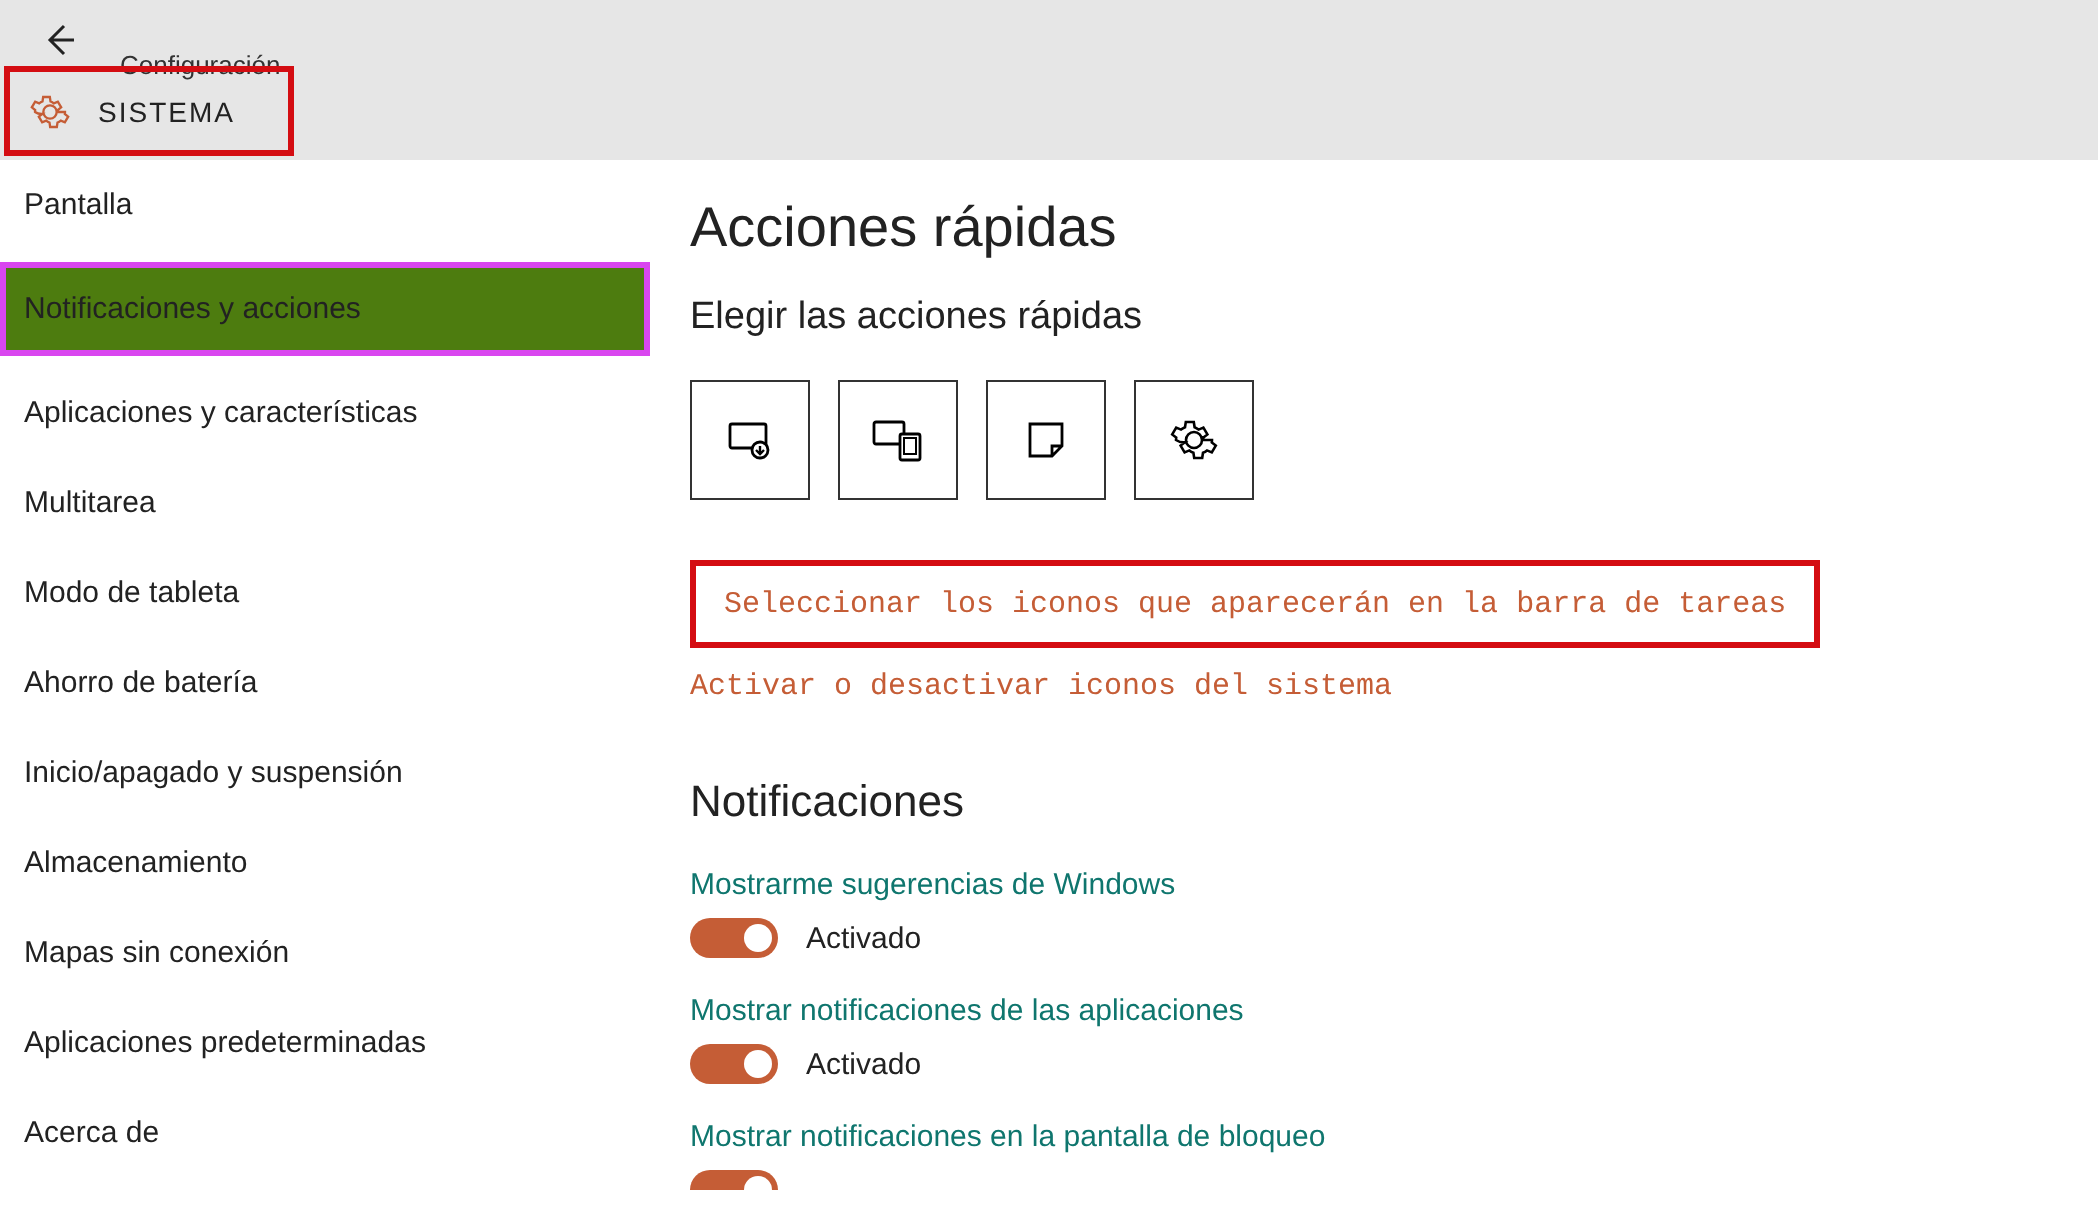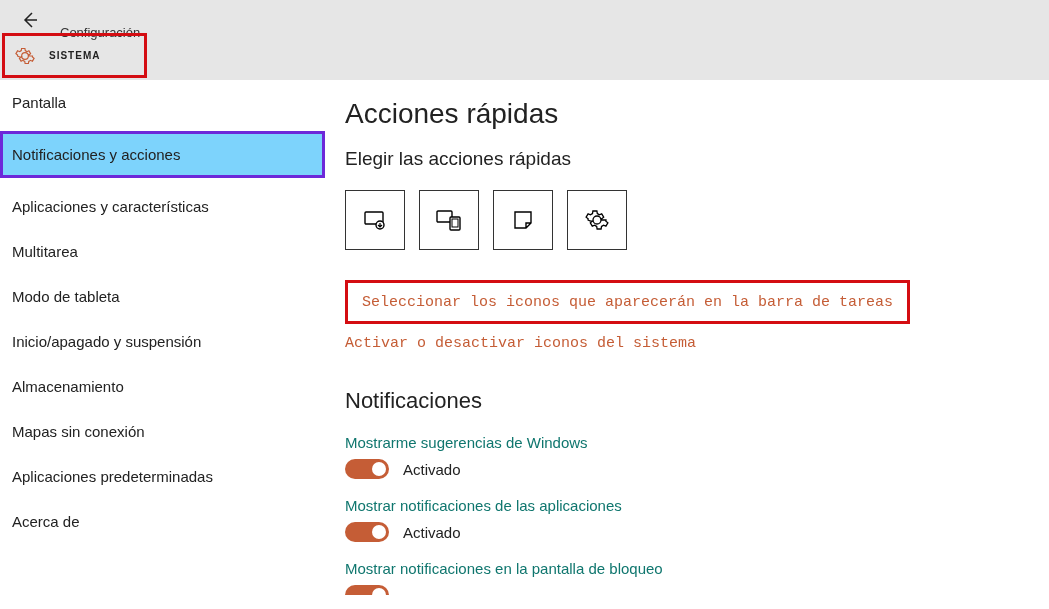--- a/index.html
+++ b/index.html
@@ -36,43 +36,43 @@
     position: absolute;
     top: 33px; left: 2px;
     width: 145px; height: 45px;
     border: 3px solid #d40d12;
     display: flex;
     align-items: center;
     padding-left: 10px;
     gap: 14px;
   }
   .system-label {
-    font-size: 10px;
-    font-weight: bold;
+    font-size: 14px;
+    font-weight: normal;
     letter-spacing: 1px;
     color: #222;
   }
 
   .body {
     display: flex;
     height: calc(609px - 80px);
   }
   .sidebar {
     width: 325px;
     padding-top: 0;
   }
   .side-item {
     padding: 14px 12px;
     font-size: 15px;
     color: #222;
     cursor: pointer;
   }
   .side-item.active-box {
-    border: 3px solid #6d28d9;
-    background: #7dd3fc;
+    border: 3px solid #d946ef;
+    background: #4d7c0f;
     margin-top: 6px;
     margin-bottom: 6px;
     padding: 12px 9px;
   }
 
   .main {
     flex: 1;
     padding: 18px 0 0 20px;
   }
   h1 {
@@ -173,20 +173,21 @@
   </div>
 </div>
 
 <div class="body">
   <div class="sidebar">
     <div class="side-item"><span>Pantalla</span></div>
     <div class="side-item active-box"><span>Notificaciones y acciones</span></div>
     <div class="side-item"><span>Aplicaciones y características</span></div>
     <div class="side-item"><span>Multitarea</span></div>
     <div class="side-item"><span>Modo de tableta</span></div>
+    <div class="side-item"><span>Ahorro de batería</span></div>
     <div class="side-item"><span>Inicio/apagado y suspensión</span></div>
     <div class="side-item"><span>Almacenamiento</span></div>
     <div class="side-item"><span>Mapas sin conexión</span></div>
     <div class="side-item"><span>Aplicaciones predeterminadas</span></div>
     <div class="side-item"><span>Acerca de</span></div>
   </div>
 
   <div class="main">
     <h1>Acciones rápidas</h1>
     <div class="subtle">Elegir las acciones rápidas</div>

